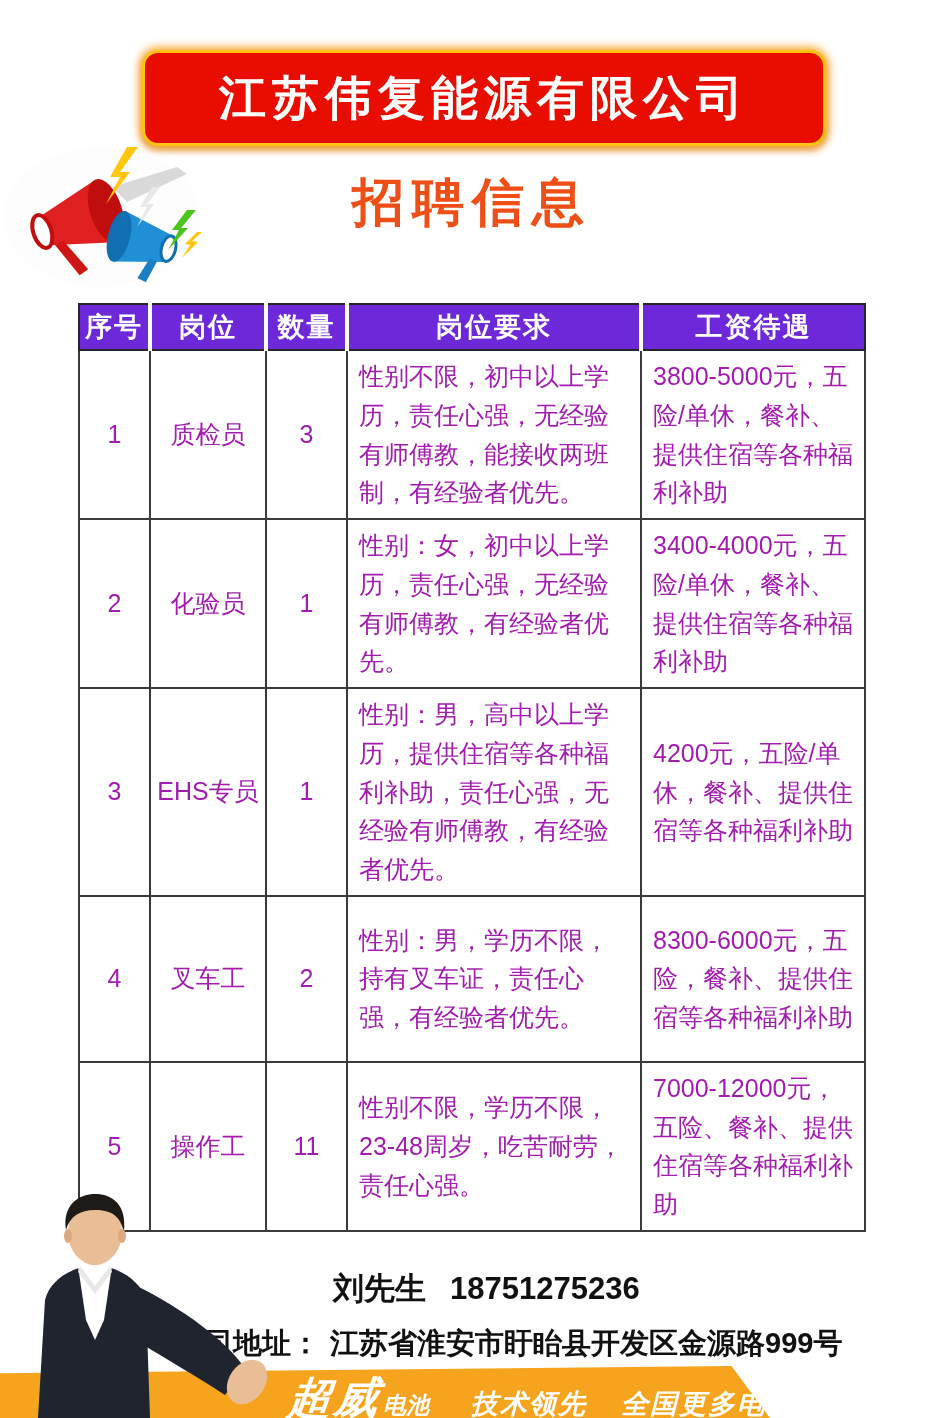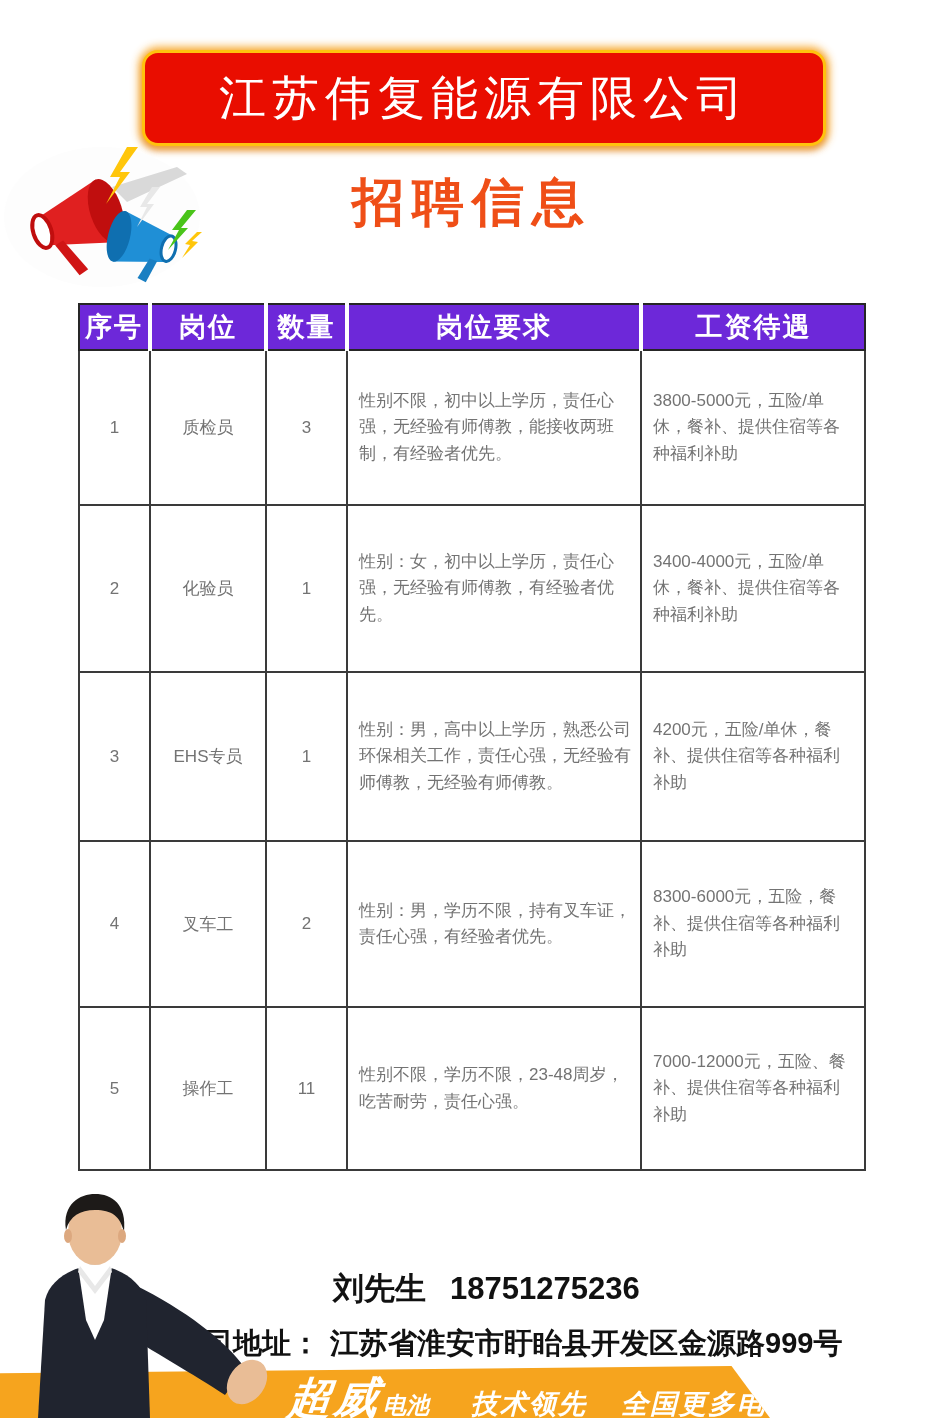--- a/index.html
+++ b/index.html
@@ -19,21 +19,21 @@
     width: 678px; height: 90px;
     background: #e90d00;
     border: 3px solid #ffc20e;
     border-radius: 16px;
     box-shadow: 0 0 8px 3px rgba(247,161,26,0.9), 0 4px 6px rgba(180,60,0,0.45);
     display: flex; align-items: center; justify-content: center;
   }
   .company-banner .company-name {
     color: #ffffff;
     font-size: 47px;
-    font-weight: normal;
+    font-weight: bold;
     letter-spacing: 6px;
     white-space: nowrap;
   }
 
   
   .megaphone-wrap {
     position: absolute;
     left: 2px; top: 132px;
     width: 205px; height: 160px;
   }
@@ -63,22 +63,22 @@
     color: #ffffff;
     font-size: 27px;
     font-weight: bold;
     height: 42px;
     border: 2px solid #262626;
     letter-spacing: 2px;
   }
   .jobs-table th + th { border-left: 4px solid #ffffff; }
   .jobs-table td {
     border: 2px solid #3a3a3a;
-    color: #737373;
-    font-size: 17px;
+    color: #a21caf;
+    font-size: 25px;
     background: #ffffff;
     vertical-align: middle;
   }
   .jobs-table td.c { text-align: center; }
   .jobs-table td.l {
     text-align: left;
     padding: 6px 8px 6px 11px;
     line-height: 1.55;
   }
 
@@ -194,21 +194,21 @@
         <td class="c">2</td>
         <td class="c">化验员</td>
         <td class="c">1</td>
         <td class="l">性别：女，初中以上学历，责任心强，无经验有师傅教，有经验者优先。</td>
         <td class="l">3400-4000元，五险/单休，餐补、提供住宿等各种福利补助</td>
       </tr>
       <tr style="height:169px">
         <td class="c">3</td>
         <td class="c">EHS专员</td>
         <td class="c">1</td>
-        <td class="l">性别：男，高中以上学历，熟悉公司环保相关工作，责任心强，无经验有师傅教，无经验有师傅教。</td>
+        <td class="l">性别：男，高中以上学历，提供住宿等各种福利补助，责任心强，无经验有师傅教，有经验者优先。</td>
         <td class="l">4200元，五险/单休，餐补、提供住宿等各种福利补助</td>
       </tr>
       <tr style="height:166px">
         <td class="c">4</td>
         <td class="c">叉车工</td>
         <td class="c">2</td>
         <td class="l">性别：男，学历不限，持有叉车证，责任心强，有经验者优先。</td>
         <td class="l">8300-6000元，五险，餐补、提供住宿等各种福利补助</td>
       </tr>
       <tr style="height:163px">

